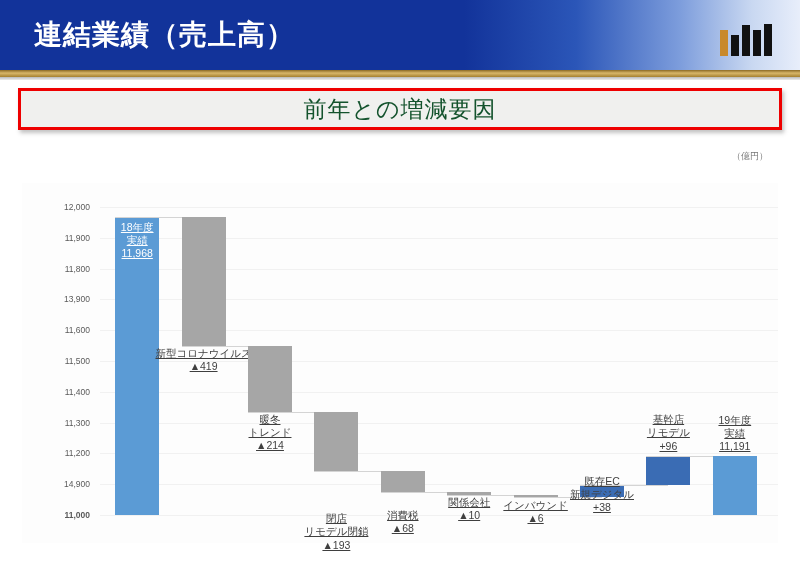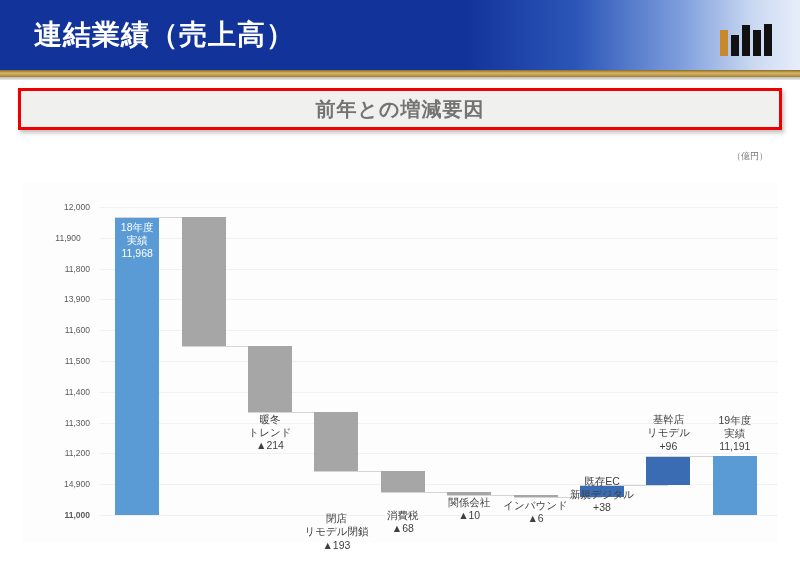--- a/index.html
+++ b/index.html
@@ -65,23 +65,23 @@
     width: 764px; height: 42px;
     box-sizing: border-box;
     border: 3px solid #ee0000;
     background: #f0f0ee;
     box-shadow: 2px 3px 4px rgba(120,120,120,0.45);
     display: flex;
     align-items: center;
     justify-content: center;
   }
   #subtitle-text {
-    font-size: 20px;
-    font-weight: bold;
-    color: #737373;
+    font-size: 23px;
+    font-weight: normal;
+    color: #14532d;
     letter-spacing: 1px;
   }
 
   
   #unit-note {
     position: absolute;
     right: 32px; top: 150px;
     font-size: 9px;
     color: #767676;
   }
@@ -133,21 +133,21 @@
     text-align: center;
     font-size: 10.5px;
     color: #3f3f3f;
     line-height: 1.25;
     white-space: nowrap;
   }
   .barlabel.inside {
     color: #ffffff;
     font-size: 10.5px;
   }
-  .barlabel .val { display: block; }
+  .barlabel .val { display: block; text-decoration: underline; }
 </style>
 </head>
 <body>
 
 <div id="header-band">
   <div id="slide-title">連結業績（売上高）</div>
   <div id="logo-mark">
     <div class="lbar accent" style="left:0px;  width:8px;  height:26px;"></div>
     <div class="lbar" style="left:11px; width:8px;  height:21px;"></div>
     <div class="lbar" style="left:22px; width:8px;  height:31px;"></div>
@@ -178,32 +178,36 @@
       <div class="ytick" style="top: 208.8px; left: 0px; width: 68px;">11,400</div>
       <div class="gridline" style="top: 178px;"></div>
       <div class="ytick" style="top: 178px; left: 0px; width: 68px;">11,500</div>
       <div class="gridline" style="top: 147.2px;"></div>
       <div class="ytick" style="top: 147.2px; left: 0px; width: 68px;">11,600</div>
       <div class="gridline" style="top: 116.4px;"></div>
       <div class="ytick" style="top: 116.4px; left: 0px; width: 68px;">13,900</div>
       <div class="gridline" style="top: 85.6px;"></div>
       <div class="ytick" style="top: 85.6px; left: 0px; width: 68px;">11,800</div>
       <div class="gridline" style="top: 54.8px;"></div>
-      <div class="ytick" style="top: 54.8px; left: 12px; width: 68px; text-align: center;">11,900</div>
+      <div class="ytick" style="top: 54.8px; left: 0px; width: 68px;">11,900</div>
       <div class="gridline" style="top: 24px;"></div>
       <div class="ytick" style="top: 24px; left: 0px; width: 68px;">12,000</div>
       <div class="bar total" style="left: 93.2px; top: 33.856px; width: 44px; height: 298.144px;"></div>
       <div class="connector" style="left: 93.2px; top: 33.856px; width: 88.4px;"></div>
       <div class="barlabel inside" style="width: 120px; left: 55.2px; top: 37.856px;">
         <span class="val">18年度</span>
         <span class="val">実績</span>
         <span class="val">11,968</span>
       </div>
       <div class="bar decrease" style="left: 159.6px; top: 33.856px; width: 44px; height: 129.052px;"></div>
       <div class="connector" style="left: 159.6px; top: 162.908px; width: 88.4px;"></div>
+      <div class="barlabel" style="width: 120px; left: 121.6px; top: 163.908px;">
+        <span class="val">新型コロナウイルス</span>
+        <span class="val">▲419</span>
+      </div>
       <div class="bar decrease" style="left: 226px; top: 162.908px; width: 44px; height: 65.912px;"></div>
       <div class="connector" style="left: 226px; top: 228.82px; width: 88.4px;"></div>
       <div class="barlabel" style="width: 120px; left: 188px; top: 229.82px;">
         <span class="val">暖冬</span>
         <span class="val">トレンド</span>
         <span class="val">▲214</span>
       </div>
       <div class="bar decrease" style="left: 292.4px; top: 228.82px; width: 44px; height: 59.444px;"></div>
       <div class="connector" style="left: 292.4px; top: 288.264px; width: 88.4px;"></div>
       <div class="barlabel" style="width: 120px; left: 254.4px; top: 289.264px; margin-top: 40px;">

